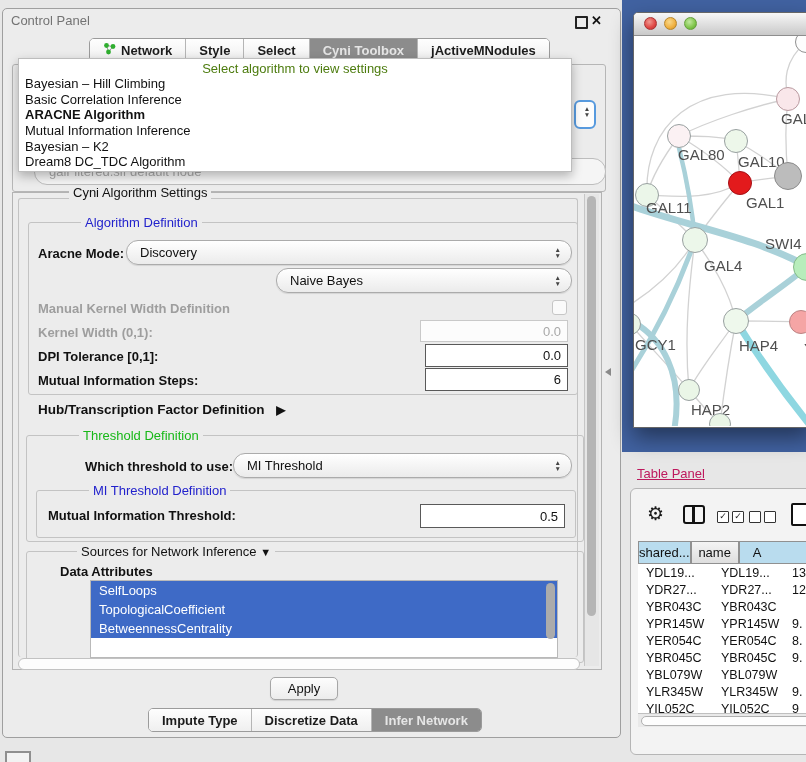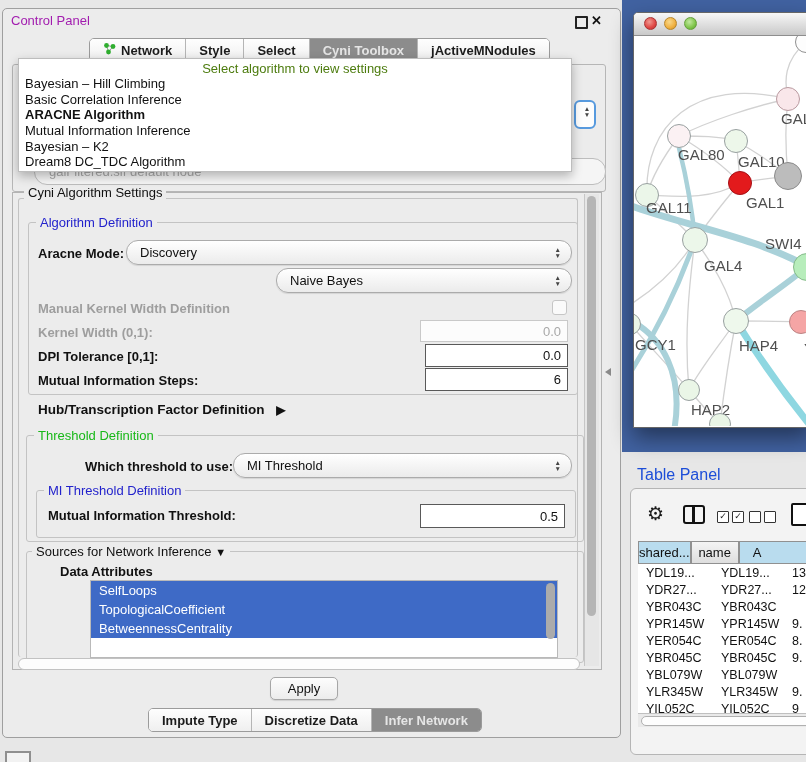--- a/index.html
+++ b/index.html
@@ -1,21 +1,21 @@
 <!DOCTYPE html>
 <html><head>
 <meta charset="utf-8">
 <style>
   html,body{margin:0;padding:0;}
   .screen{position:relative;width:806px;height:762px;background:#e7e7e7;overflow:hidden;
           font-family:"Liberation Sans",sans-serif;color:#111;-webkit-font-smoothing:antialiased;}
   .abs{position:absolute;}
   
   .cpanel{left:2px;top:8px;width:617px;height:728px;background:#ececec;border:1px solid #9f9f9f;border-radius:5px;}
-  .cp-title{left:8px;top:4px;font-size:13px;color:#a21caf;}
+  .cp-title{left:8px;top:4px;font-size:13px;color:#737373;}
   .float-btn{left:572px;top:7px;width:9px;height:9px;border:2px solid #222;border-radius:1px;background:transparent;}
   .close-btn{left:588px;top:4px;font-size:13px;font-weight:bold;color:#111;}
   
   .tabbar{display:flex;height:22px;border:1px solid #9b9b9b;border-radius:5px;overflow:hidden;background:#fbfbfb;}
   .tabbar .tab{display:flex;align-items:center;gap:5px;padding:0 13px;font-size:13px;font-weight:bold;color:#1c1c1c;
                background:linear-gradient(#fefefe,#efefef);border-right:1px solid #b5b5b5;white-space:nowrap;}
   .tabbar .tab:last-child{border-right:none;}
   .tabbar .tab.sel{background:#8c8c8c;color:#e6e6e6;}
   
   .popup{left:18px;top:58px;width:552px;height:112px;background:#fff;border:1px solid #bdbdbd;
@@ -25,21 +25,21 @@
   .popup .it.sel{font-weight:bold;}
   
   .inference-box{left:12px;top:64px;width:592px;height:126px;border:1px solid #b6b6b6;border-radius:3px;background:#ececec;}
   .combo-frag{left:574px;top:100px;width:18px;height:25px;border:2px solid #579ade;border-radius:6px;background:#fdfdfd;z-index:5;}
   .data-combo{left:34px;top:158px;width:556px;height:25px;border:1px solid #bdbdbd;border-radius:13px;background:#f5f5f5;
               color:#a9a9a9;font-size:13px;display:flex;align-items:center;padding-left:14px;z-index:4;}
   
   .scrollpane{left:12px;top:192px;width:588px;height:476px;border:1px solid #b3b3b3;background:#ececec;}
   .vthumb{border-radius:5px;background:#b5b5b5;}
   .group{border:1px solid #c3c3c3;border-radius:3px;}
-  .group-label{font-size:13px;background:#ececec;padding:0 4px;white-space:nowrap;z-index:2;}
+  .group-label{font-size:13px;background:#ececec;padding:0 4px;white-space:nowrap;z-index:2;margin-left:45px;}
   .blue{color:#2222cc;} .green{color:#18b818;}
   .lbl{font-size:13px;font-weight:bold;white-space:nowrap;}
   .lbl.dis{color:#9e9e9e;}
   .combo{border:1px solid #ababab;border-radius:12px;background:linear-gradient(#ffffff,#ebebeb);
          display:flex;align-items:center;font-size:13px;padding-left:13px;box-shadow:0 1px 1px rgba(0,0,0,.10);}
   .steppers{margin-left:auto;display:flex;flex-direction:column;align-items:center;padding-right:10px;
             font-size:6.5px;line-height:5.5px;color:#444;}
   .tfield{border:1px solid #595959;background:#fff;font-size:13px;display:flex;align-items:center;
           justify-content:flex-end;padding-right:6px;}
   .tfield.dis{border-color:#c9c9c9;background:#fcfcfc;color:#a8a8a8;}
@@ -53,21 +53,21 @@
   
   .desktop{left:622px;top:0;width:184px;height:452px;background:#4162a1;}
   .netwin{left:633px;top:12px;width:176px;height:414px;background:#fff;border:1px solid #666;
           border-radius:5px 5px 0 0;box-shadow:0 10px 22px rgba(0,0,0,.45);}
   .titlebar{height:22px;background:linear-gradient(#f7f7f7,#c9c9c9);border-bottom:1px solid #8e8e8e;border-radius:4px 4px 0 0;}
   .light{width:13px;height:13px;border-radius:50%;top:4px;}
   .canvas{position:absolute;left:0;top:23px;width:174px;height:390px;overflow:hidden;background:#fff;}
   .node{position:absolute;border-radius:50%;border:1.5px solid #98a0a0;box-sizing:border-box;}
   .node-label{position:absolute;font-size:15px;color:#4f4f4f;white-space:nowrap;}
   
-  .tp-title{font-size:16px;color:#1d4ed8;}
+  .tp-title{font-size:13px;color:#be185d;text-decoration:underline;}
   .tp-box{left:630px;top:488px;width:190px;height:265px;background:#f3f3f3;border:1px solid #b5b5b5;border-radius:6px;}
   .ticon{color:#1a1a1a;}
   .split-icon{width:18px;height:15px;border:2.5px solid #111;border-radius:3px;position:relative;}
   .split-icon:before{content:"";position:absolute;left:7px;top:0;width:2.5px;height:100%;background:#111;}
   .cbox{width:10px;height:10px;border:1.5px solid #333;border-radius:1px;font-size:9px;line-height:9px;text-align:center;color:#222;background:#fff;}
   .doc-icon{width:15px;height:19px;border:2px solid #111;border-radius:2px;background:#fff;}
   .thead{display:flex;height:23px;font-size:13px;}
   .th{border:1px solid #909090;display:flex;align-items:center;justify-content:center;box-sizing:border-box;
       background:linear-gradient(#f4f4f4,#dedede);}
   .th.hl{background:#b9dcee;}

